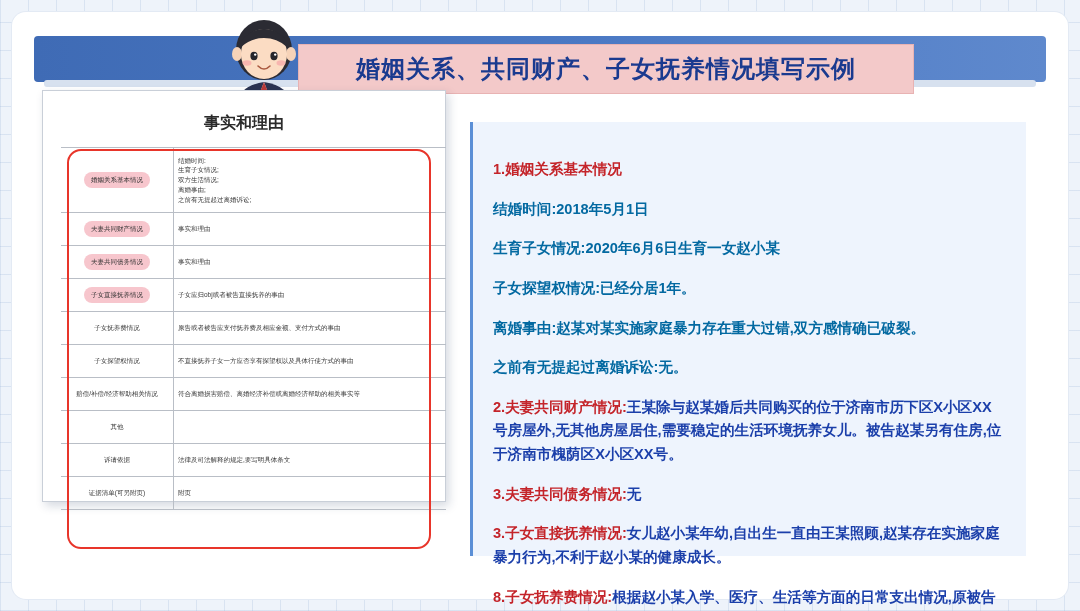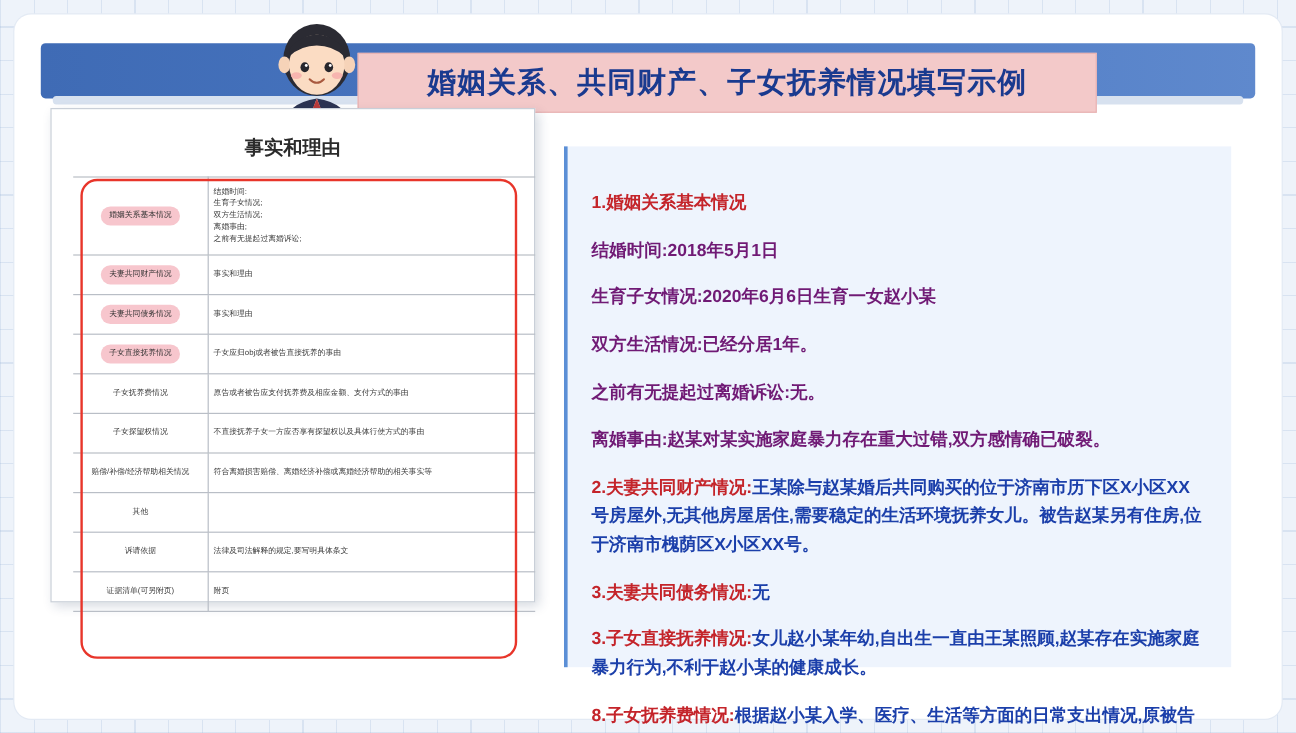--- a/index.html
+++ b/index.html
@@ -165,21 +165,21 @@
     padding: 20px 22px 0 20px;
   }
   .text-panel p {
     margin: 16px 0 7px 0;
     font-size: 14.6px;
     line-height: 1.62;
     color: #1b3faa;
     font-weight: bold;
   }
   .text-panel p.body {
-    color: #701a75;
+    color: #0369a1;
     font-weight: bold;
   }
   .text-panel .hd {
     color: #c4242a;
   }
   .text-panel .rest {
     color: #1b3faa;
   }
 </style>
 </head>
@@ -278,23 +278,23 @@
       </tr>
     </tbody>
       </table>
     <div class="red-box"></div>
   </div>
 
   <div class="text-panel">
     <p class="hd">1.婚姻关系基本情况</p>
     <p class="body">结婚时间:2018年5月1日</p>
     <p class="body">生育子女情况:2020年6月6日生育一女赵小某</p>
-    <p class="body">双方生活情况:已经分居1年。</p>
+    <p class="body">子女探望权情况:已经分居1年。</p>
+    <p class="body">离婚事由:赵某对某实施家庭暴力存在重大过错,双方感情确已破裂。</p>
     <p class="body">之前有无提起过离婚诉讼:无。</p>
-    <p class="body">离婚事由:赵某对某实施家庭暴力存在重大过错,双方感情确已破裂。</p>
     <p>
       <span class="hd">2.夫妻共同财产情况:</span><span class="rest">王某除与赵某婚后共同购买的位于济南市历下区X小区XX号房屋外,无其他房屋居住,需要稳定的生活环境抚养女儿。被告赵某另有住房,位于济南市槐荫区X小区XX号。</span>
     </p>
     <p>
       <span class="hd">3.夫妻共同债务情况:</span><span class="rest">无</span>
     </p>
     <p>
       <span class="hd">3.子女直接抚养情况:</span><span class="rest">女儿赵小某年幼,自出生一直由王某照顾,赵某存在实施家庭暴力行为,不利于赵小某的健康成长。</span>
     </p>
     <p>

